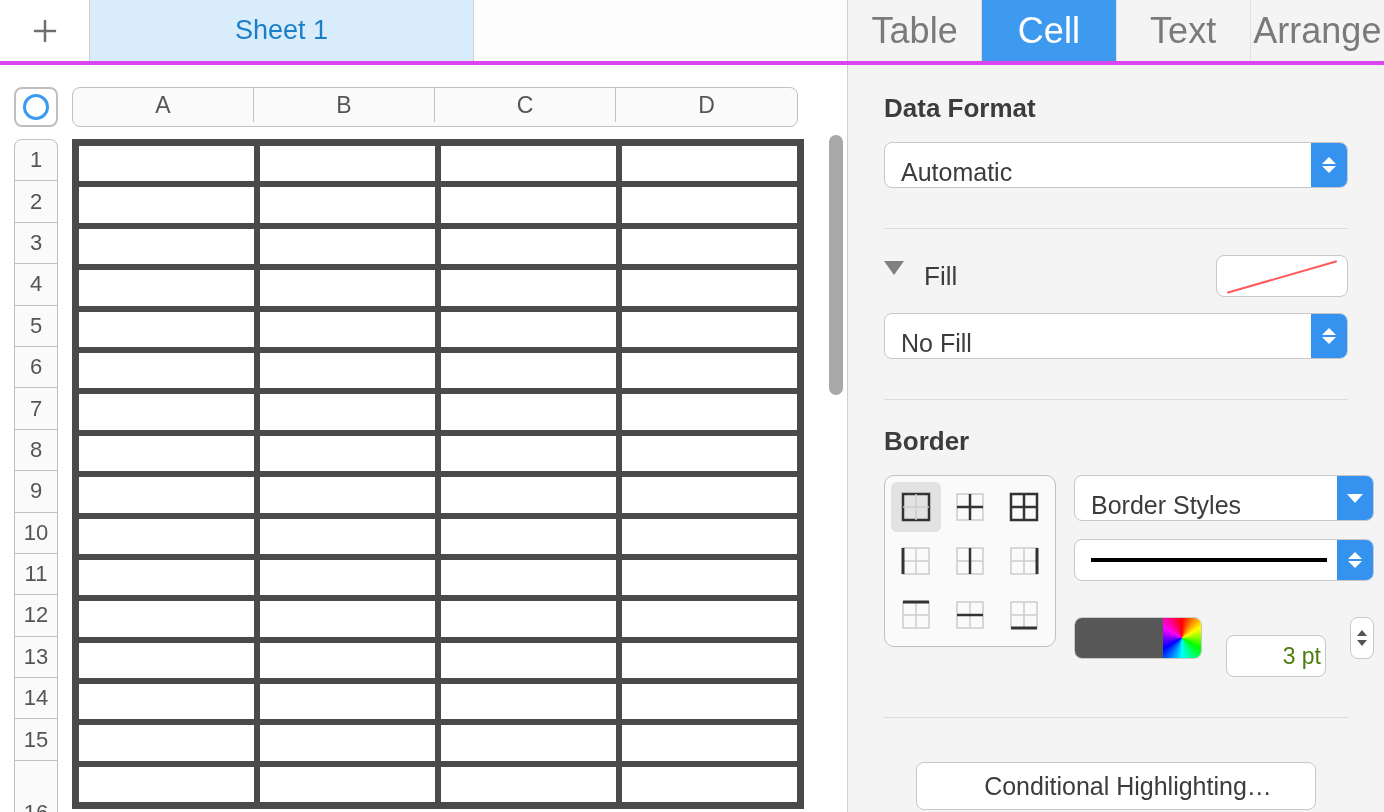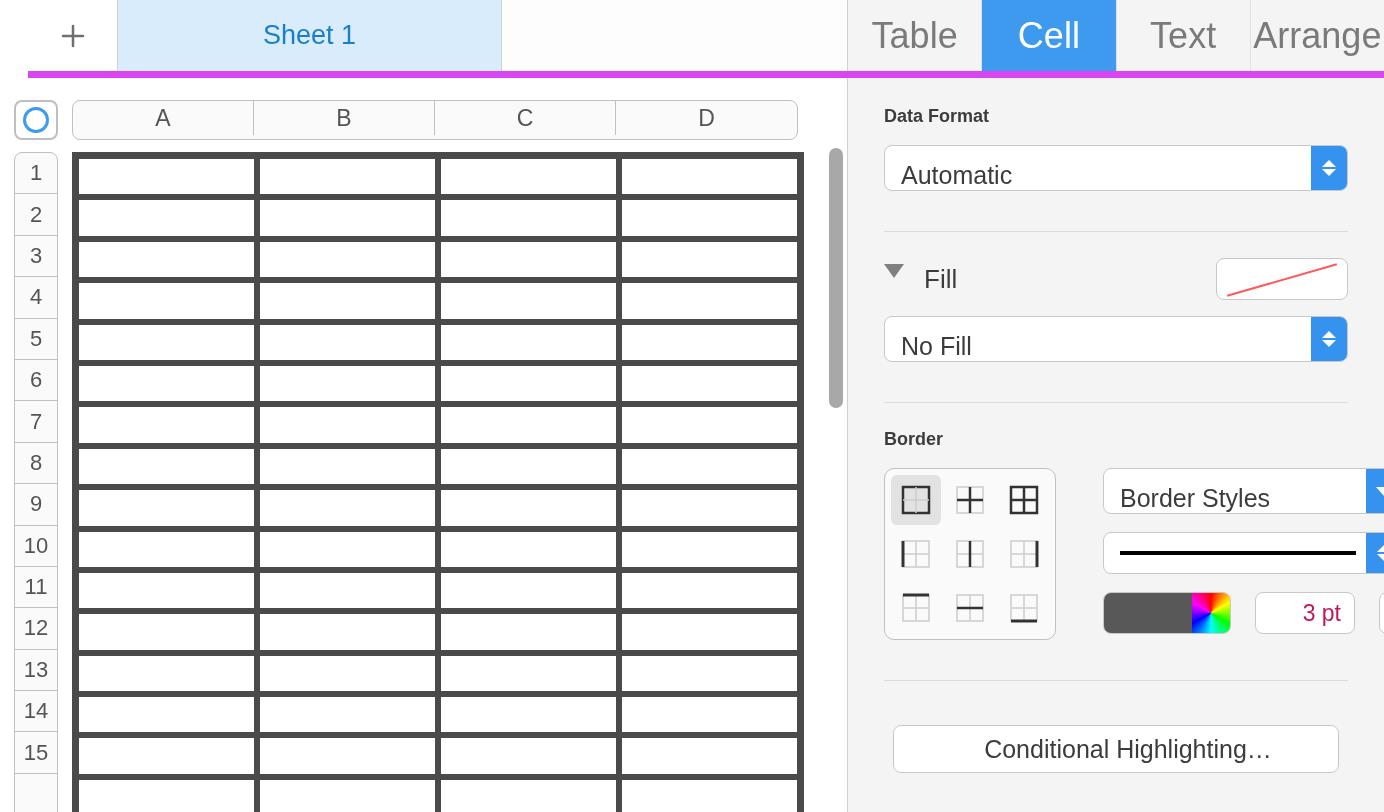--- a/index.html
+++ b/index.html
@@ -1,18 +1,18 @@
 <!DOCTYPE html>
 <html><head>
 <meta charset="utf-8">
 <style>
 * { box-sizing: border-box; margin: 0; padding: 0; }
 body { font-family: -apple-system, "Helvetica Neue", Arial, sans-serif; width: 1384px; height: 812px; overflow: hidden; background: #fff; }
 
-.top-tabs { display: flex; height: 78px; border-bottom: 7px solid #d946ef; margin-left: 28px; }
+.top-tabs { display: flex; height: 65px; border-bottom: 4px solid #d946ef; }
 .left-tabs { display: flex; flex: 1; }
 .add-sheet { width: 90px; display: flex; align-items: center; justify-content: center; border-right: 1px solid #d0d0d0; background: #fff; }
 .sheet-tab { flex: 0 0 384px; display: flex; align-items: center; justify-content: center; font-size: 27px; color: #1a7fc8; background: #d8ecfb; border-right: 1px solid #d0d0d0; }
 .blank-tab { flex: 1; background: #fdfdfd; }
 
 .right-tabs { display: flex; width: 537px; border-left: 1px solid #d0d0d0; }
 .rtab { flex: 1; display: flex; align-items: center; justify-content: center; font-size: 36px; color: #7a7a7a; border-right: 1px solid #e0e0e0; background: #f4f4f4; }
 .rtab:last-child { border-right: none; }
 .rtab.active { background: #3d9aee; color: #fff; }
 
@@ -29,55 +29,55 @@
 
 .row-hdrs { position: absolute; top: 74px; left: 14px; width: 44px; border: 1px solid #c0c0c0; border-radius: 8px; overflow: hidden; background: #fafafa; }
 .row-hdr { height: 41.4px; display: flex; align-items: center; justify-content: center; font-size: 22px; color: #555; border-bottom: 1px solid #c0c0c0; }
 .row-hdr:last-child { border-bottom: none; margin-top: 31px; }
 
 .grid { position: absolute; top: 74px; left: 72px; border: 4px solid #4a4a4a; }
 .grid-row { display: flex; }
 .cell { width: 181px; height: 41.4px; border: 3px solid #4a4a4a; background: #fff; }
 
 .inspector { flex: 1; background: #f4f4f4; padding: 28px 36px; overflow: hidden; border-left: 1px solid #d0d0d0; }
-.section-label { font-size: 18px; font-weight: 600; color: #3c3c3c; margin-bottom: 18px; }
+.section-label { font-size: 26px; font-weight: 600; color: #3c3c3c; margin-bottom: 18px; }
 .popup { position: relative; background: #fff; border: 1px solid #c8c8c8; border-radius: 8px; height: 46px; display: flex; align-items: flex-end; padding: 0 16px; font-size: 25px; color: #3c3c3c; }
 .popup-arrows { position: absolute; right: 0; top: 0; width: 36px; height: 100%; background: #3592ef; border-radius: 0 7px 7px 0; display: flex; flex-direction: column; align-items: center; justify-content: center; }
 .up-arr, .dn-arr { width: 0; height: 0; border-left: 7px solid transparent; border-right: 7px solid transparent; }
 .up-arr { border-bottom: 7px solid #fff; margin-bottom: 2px; }
 .dn-arr { border-top: 7px solid #fff; }
 .popup-single-arrow { position: absolute; right: 0; top: 0; width: 36px; height: 100%; background: #3592ef; border-radius: 0 7px 7px 0; display: flex; align-items: center; justify-content: center; }
 .single-dn { width: 0; height: 0; border-left: 8px solid transparent; border-right: 8px solid transparent; border-top: 9px solid #fff; }
 
 .hr { border: none; border-top: 1px solid #dcdcdc; margin: 40px 0 26px; }
 
 .fill-row { display: flex; align-items: center; justify-content: space-between; margin-bottom: 16px; }
 .disclose { display: flex; align-items: flex-start; gap: 20px; }
 .tri-down { width: 0; height: 0; border-left: 10px solid transparent; border-right: 10px solid transparent; border-top: 14px solid #808080; }
 .disclose-label { font-size: 26px; color: #3c3c3c; }
 .color-well { width: 132px; height: 42px; border: 1px solid #c8c8c8; border-radius: 8px; background: #fff; position: relative; overflow: hidden; }
 .color-well::after { content: ""; position: absolute; left: 8px; right: 8px; top: 50%; border-top: 2px solid #ff5a5a; transform: rotate(-16deg); }
 
-.border-layout { display: flex; gap: 47px; align-items: flex-start; }
+.border-layout { display: flex; gap: 18px; align-items: flex-start; }
 .border-grid-box { border: 1px solid #c0c0c0; border-radius: 10px; background: #fafafa; padding: 6px; display: grid; grid-template-columns: repeat(3, 50px); grid-template-rows: repeat(3, 50px); gap: 4px; }
 .bicon { display: flex; align-items: center; justify-content: center; border-radius: 6px; }
 .bicon.selected { background: #e2e2e2; }
 .border-right-col { flex: 1; display: flex; flex-direction: column; gap: 18px; }
 .line-prev { position: relative; background: #fff; border: 1px solid #c8c8c8; border-radius: 8px; height: 42px; display: flex; align-items: center; padding: 0 46px 0 16px; }
 .line-prev::before { content: ""; flex: 1; border-top: 4px solid #000; }
 .bottom-row { display: flex; gap: 24px; align-items: center; }
 .color-pick { width: 128px; height: 42px; border: 1px solid #c8c8c8; border-radius: 8px; display: flex; overflow: hidden; }
 .color-swatch { flex: 1; background: #585858; }
 .color-wheel { width: 38px; background: conic-gradient(red, yellow, lime, cyan, blue, magenta, red); }
-.pt-input { width: 100px; height: 42px; border: 1px solid #c8c8c8; border-radius: 8px; background: #fff; display: flex; align-items: center; justify-content: flex-end; padding-right: 13px; font-size: 23px; color: #be185d; }
+.pt-input { width: 100px; height: 42px; border: 1px solid #c8c8c8; border-radius: 8px; background: #fff; display: flex; align-items: center; justify-content: flex-end; padding-right: 4px; font-size: 23px; color: #4d7c0f; margin-top: 36px; }
 .stepper { width: 24px; height: 42px; border: 1px solid #c8c8c8; border-radius: 8px; background: #fff; display: flex; flex-direction: column; align-items: center; justify-content: center; gap: 4px; }
 .stepper .up-s { width: 0; height: 0; border-left: 5px solid transparent; border-right: 5px solid transparent; border-bottom: 6px solid #555; }
 .stepper .dn-s { width: 0; height: 0; border-left: 5px solid transparent; border-right: 5px solid transparent; border-top: 6px solid #555; }
 
-.cond-btn { margin: 44px auto 13px; display: block; width: 446px; height: 48px; background: #fff; border: 1px solid #c8c8c8; border-radius: 8px; font-size: 25px; color: #3c3c3c; padding-left: 24px; }
+.cond-btn { margin: 44px auto 13px; display: block; width: 400px; height: 48px; background: #fff; border: 1px solid #c8c8c8; border-radius: 8px; font-size: 25px; color: #3c3c3c; padding-left: 24px; }
 
 svg { display: block; }
 </style>
 </head>
 <body>
 
 <div class="top-tabs">
   <div class="left-tabs">
     <div class="add-sheet">
       <svg width="28" height="28" viewBox="0 0 28 28">

